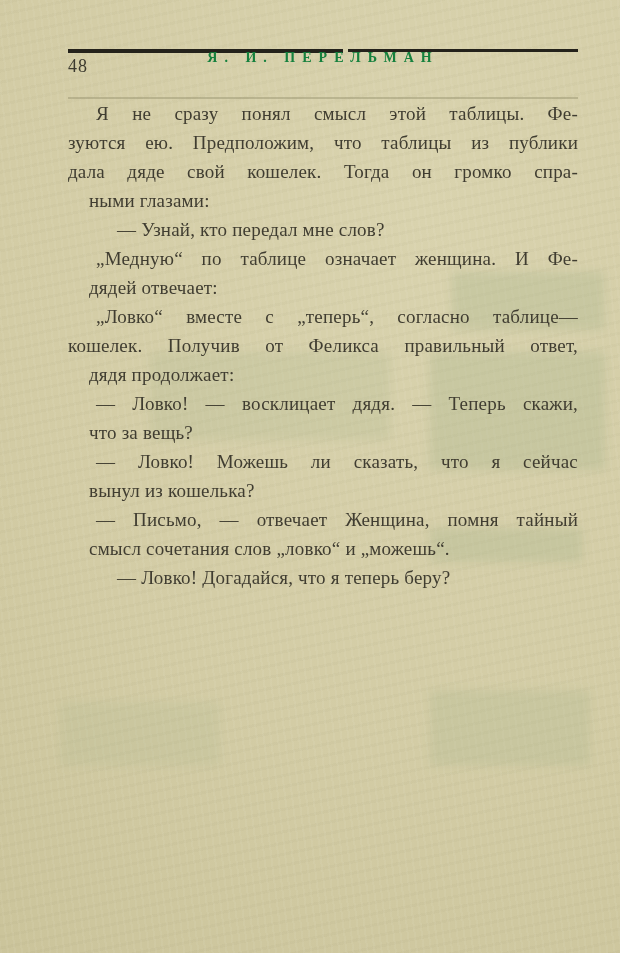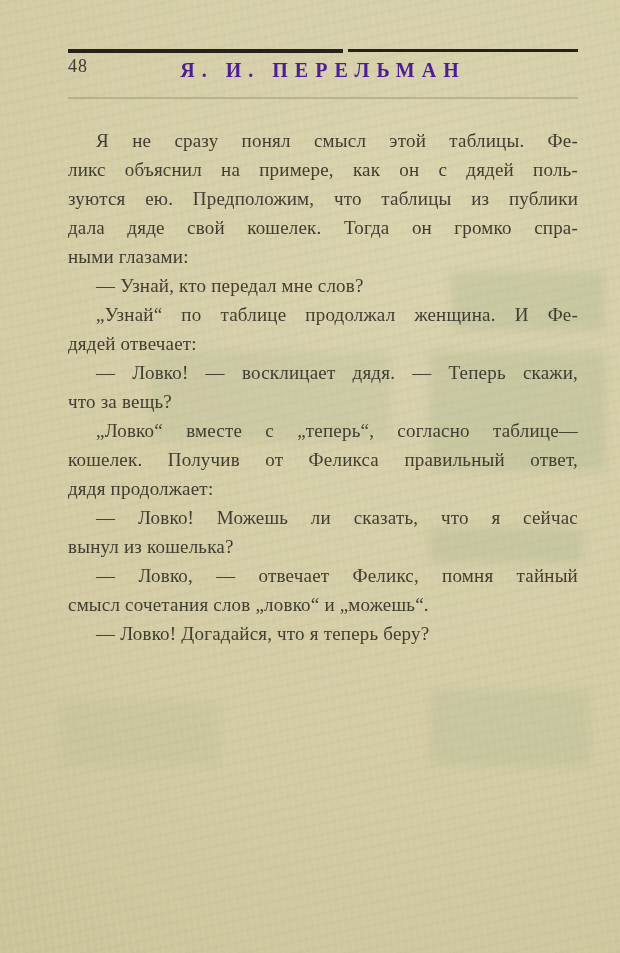--- a/index.html
+++ b/index.html
@@ -37,33 +37,33 @@
   .rule-right { left: 348px; top: 49px; width: 230px; height: 3px; }
   .header-underline {
     position: absolute; left: 68px; top: 97px; width: 510px; height: 2px;
     background: rgba(148,144,108,0.45);
   }
   .page-number {
     position: absolute; left: 68px; top: 56px;
     font-size: 18px; color: #3c3a2f; letter-spacing: 1px;
   }
   .running-head {
-    position: absolute; left: 68px; top: 59px; width: 510px;
+    position: absolute; left: 68px; top: 50px; width: 510px;
     text-align: center;
-    font-size: 20px; font-weight: 700; letter-spacing: 7px;
-    color: #4c1d95;
+    font-size: 14px; font-weight: 700; letter-spacing: 7px;
+    color: #15803d;
   }
   .body-text {
-    position: absolute; left: 68px; top: 126px; width: 510px;
+    position: absolute; left: 68px; top: 99px; width: 510px;
     font-size: 19px; line-height: 29px; color: #403d31;
     letter-spacing: 0.2px;
   }
   .para { margin: 0; }
   .ln { text-align: justify; text-align-last: justify; }
-  .ln.end { text-align: center; text-align-last: left; }
+  .ln.end { text-align: center; text-align-last: left; margin-left: 21px; }
   .ln.ind { text-indent: 28px; }
 </style>
 </head>
 <body>
 
 <div class="grain"></div>
 
 <div class="ghost g1"></div>
 <div class="ghost g2"></div>
 <div class="ghost g3"></div>
@@ -75,54 +75,53 @@
 <div class="rule rule-right"></div>
 
 <div class="page-number">48</div>
 <div class="running-head">Я. И. ПЕРЕЛЬМАН</div>
 <div class="header-underline"></div>
 
 <div class="body-text">
 
   <div class="para">
     <div class="ln ind">Я не сразу понял смысл этой таблицы. Фе-</div>
-    <div class="ln">ликс объяснил на примере, как он с дядей поль-</div>
     <div class="ln">зуются ею. Предположим, что таблицы из публики</div>
     <div class="ln">дала дяде свой кошелек. Тогда он громко спра-</div>
     <div class="ln end">ными глазами:</div>
   </div>
 
   <div class="para">
     <div class="ln end ind">— Узнай, кто передал мне слов?</div>
   </div>
 
   <div class="para">
-    <div class="ln ind">„Узнай“ по таблице продолжал женщина. И Фе-</div>
+    <div class="ln ind">„Медную“ по таблице означает женщина. И Фе-</div>
     <div class="ln end">дядей отвечает:</div>
   </div>
 
-
-  <div class="para">
-    <div class="ln ind">— Ловко! — восклицает дядя. — Теперь скажи,</div>
-    <div class="ln end">что за вещь?</div>
-  </div>
 
   <div class="para">
     <div class="ln ind">„Ловко“ вместе с „теперь“, согласно таблице—</div>
     <div class="ln">кошелек. Получив от Феликса правильный ответ,</div>
     <div class="ln end">дядя продолжает:</div>
   </div>
 
   <div class="para">
+    <div class="ln ind">— Ловко! — восклицает дядя. — Теперь скажи,</div>
+    <div class="ln end">что за вещь?</div>
+  </div>
+
+  <div class="para">
     <div class="ln ind">— Ловко! Можешь ли сказать, что я сейчас</div>
     <div class="ln end">вынул из кошелька?</div>
   </div>
 
   <div class="para">
-    <div class="ln ind">— Ловко, — отвечает Феликс, помня тайный</div>
+    <div class="ln ind">— Письмо, — отвечает Женщина, помня тайный</div>
     <div class="ln end">смысл сочетания слов „ловко“ и „можешь“.</div>
   </div>
 
   <div class="para">
     <div class="ln end ind">— Ловко! Догадайся, что я теперь беру?</div>
   </div>
 
 
 
 

